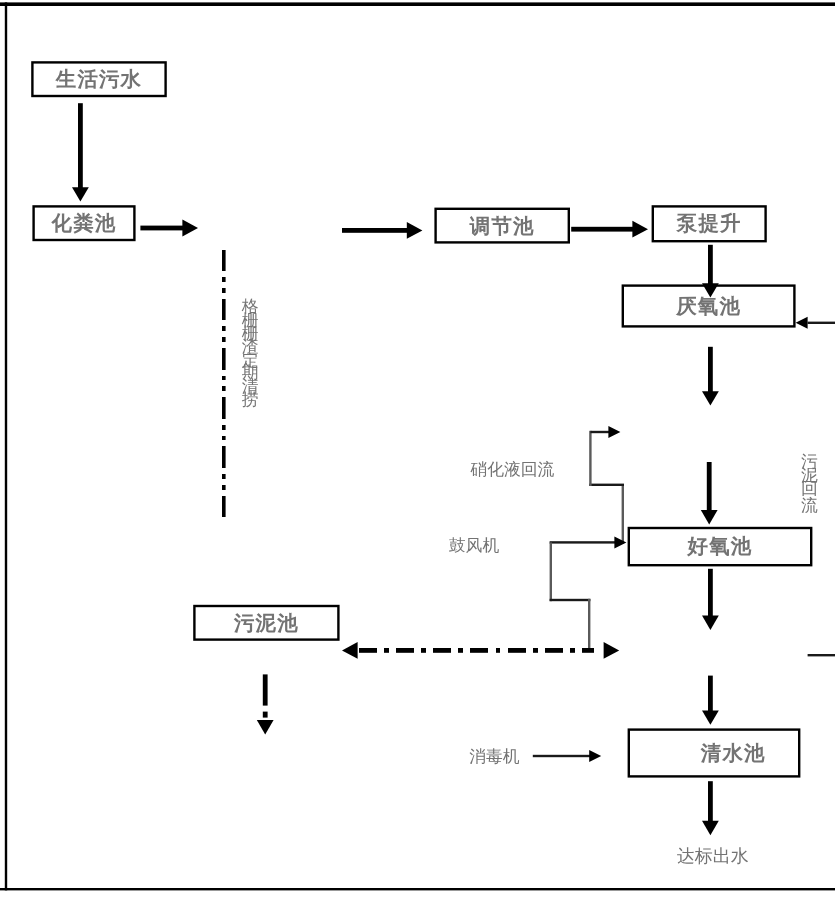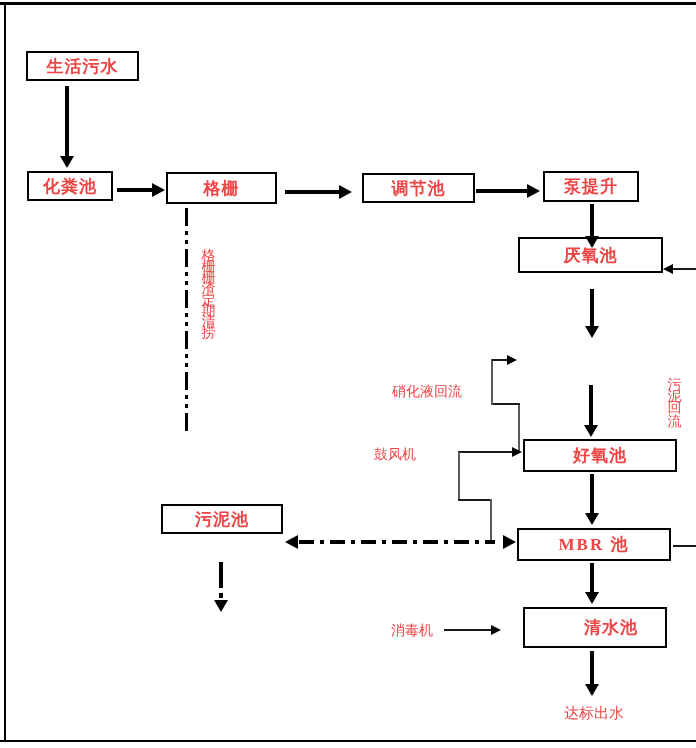--- a/index.html
+++ b/index.html
@@ -1,21 +1,21 @@
 <!DOCTYPE html>
 <html><head>
 <meta charset="utf-8">
 <style>
   html,body{margin:0;padding:0;background:#ffffff;}
   #canvas{
     position:relative;
     width:696px;height:748px;
     background:#ffffff;
     font-family:"Liberation Sans","DejaVu Sans",sans-serif;
-    color:#ef4444;
+    color:#737373;
     overflow:hidden;
   }
   .box{
     position:absolute;
     border:2px solid #000;
     background:#fff;
     display:flex;align-items:center;justify-content:center;
     font-weight:bold;font-size:17px;letter-spacing:1px;
     box-sizing:border-box;
   }
@@ -44,37 +44,31 @@
   <div class="border-line" style="left:0;top:2;width:696px;height:3px;left:0px;top:2px;"></div>
   <div class="border-line" style="left:4px;top:2px;width:2px;height:740px;"></div>
   <div class="border-line" style="left:0px;top:740px;width:696px;height:2px;"></div>
 
   <div class="box" style="left:26px;top:51px;width:113px;height:30px;">
       <span>生活污水</span>
     </div>
   <div class="box" style="left:27px;top:171px;width:86px;height:30px;">
       <span>化粪池</span>
     </div>
-  <div class="box" style="left:166px;top:172px;width:111px;height:32px;">
-      <span>格栅</span>
-    </div>
   <div class="box" style="left:362px;top:173px;width:113px;height:30px;">
       <span>调节池</span>
     </div>
   <div class="box" style="left:543px;top:171px;width:96px;height:31px;">
       <span>泵提升</span>
     </div>
   <div class="box" style="left:518px;top:237px;width:145px;height:36px;">
       <span>厌氧池</span>
     </div>
   <div class="box" style="left:523px;top:439px;width:154px;height:33px;">
       <span>好氧池</span>
-    </div>
-  <div class="box serif" style="left:517px;top:528px;width:154px;height:33px;">
-      <span>MBR 池</span>
     </div>
   <div class="box" style="left:161px;top:504px;width:122px;height:30px;">
       <span>污泥池</span>
     </div>
   <div class="box" style="left:523px;top:607px;width:144px;height:41px;padding-left:32px;">
       <span>清水池</span>
     </div>
 
   <div class="shaft-v" style="left:65px;top:86px;height:71px;"></div>
   <div class="head-down" style="left:60px;top:156px;"></div>

